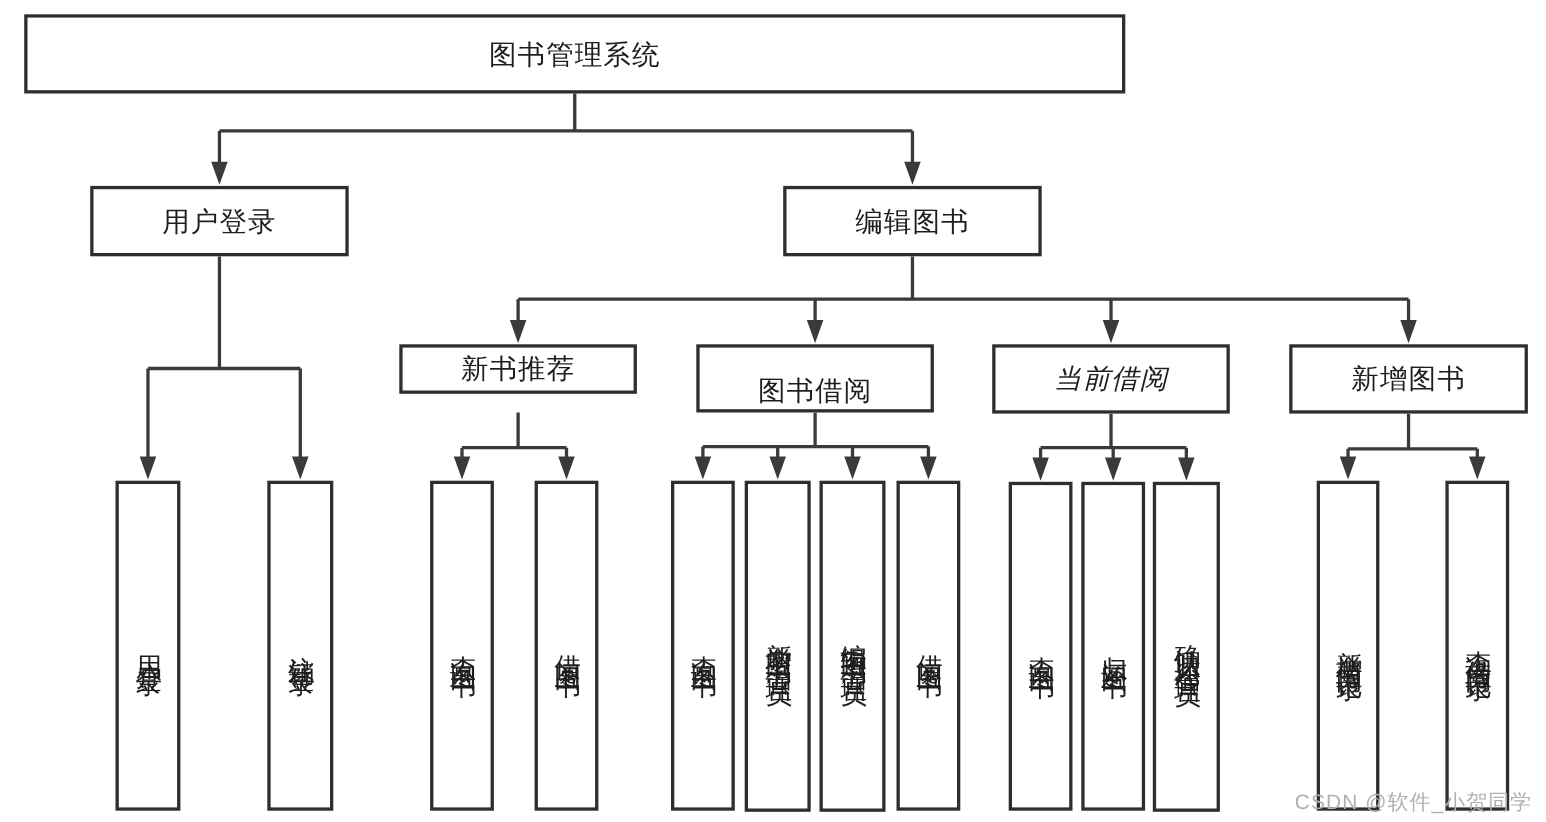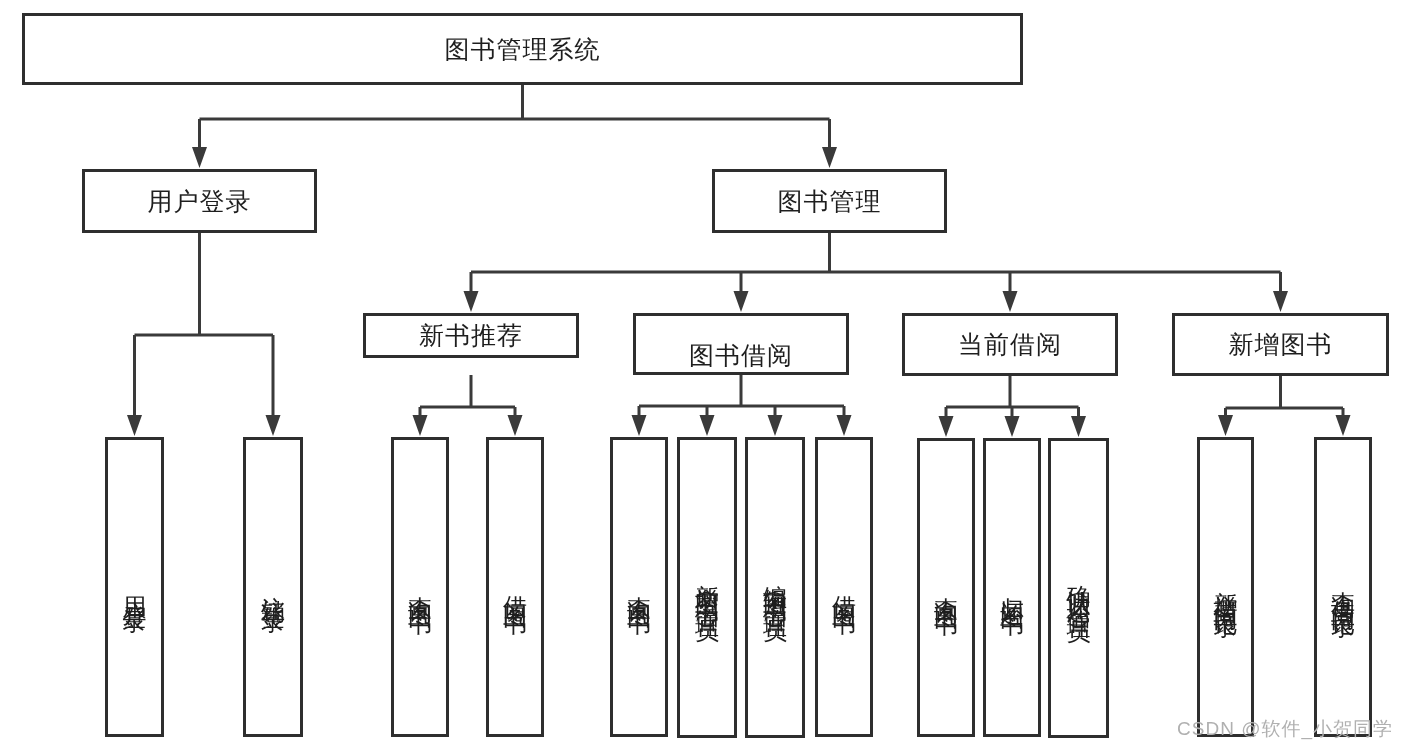--- a/index.html
+++ b/index.html
@@ -53,29 +53,29 @@
     <path id="arrow-path" stroke="none" d="M192 147h15L199.5 168ZM822 147h15L829.5 168ZM127 415h15L134.5 436ZM265.5 415h15L273 436ZM463.5 291h15L471 312ZM733.5 291h15L741 312ZM1002.5 291h15L1010 312ZM1273 291h15L1280.5 312ZM412.5 415h15L420 436ZM507.5 415h15L515 436ZM631.5 415h15L639 436ZM699.5 415h15L707 436ZM767.5 415h15L775 436ZM836.5 415h15L844 436ZM938.5 416h15L946 437ZM1004.5 416h15L1012 437ZM1071 416h15L1078.5 437ZM1218 415h15L1225.5 436ZM1335.5 415h15L1343 436Z" fill="#3a3a3a"></path>
   </svg>
   <span id="watermark" style="color: rgb(176, 176, 176);">CSDN @软件_小贺同学</span>
 <div class="node" style="left: 22px; top: 13px; width: 1001px; height: 72px; border-color: rgb(46, 46, 46); background: rgb(255, 255, 255); color: rgb(30, 30, 30);">
       <span>图书管理系统</span>
     </div>
     <div class="node" style="left: 82px; top: 169px; width: 235px; height: 64px; border-color: rgb(46, 46, 46); background: rgb(255, 255, 255); color: rgb(30, 30, 30);">
       <span>用户登录</span>
     </div>
     <div class="node" style="left: 712px; top: 169px; width: 235px; height: 64px; border-color: rgb(46, 46, 46); background: rgb(255, 255, 255); color: rgb(30, 30, 30);">
-      <span>图书管理</span>
+      <span>编辑图书</span>
     </div>
     <div class="node" style="left: 363px; top: 313px; width: 216px; height: 45px; border-color: rgb(46, 46, 46); background: rgb(255, 255, 255); color: rgb(30, 30, 30);">
       <span>新书推荐</span>
     </div>
     <div class="node" style="left: 633px; top: 313px; width: 216px; height: 62px; border-color: rgb(46, 46, 46); background: rgb(255, 255, 255); color: rgb(30, 30, 30); align-items: flex-end;">
       <span>图书借阅</span>
     </div>
-    <div class="node" style="left: 902px; top: 313px; width: 216px; height: 63px; border-color: rgb(46, 46, 46); background: rgb(255, 255, 255); color: rgb(30, 30, 30);">
+    <div class="node" style="left: 902px; top: 313px; width: 216px; height: 63px; border-color: rgb(46, 46, 46); background: rgb(255, 255, 255); color: rgb(30, 30, 30); font-style: italic;">
       <span>当前借阅</span>
     </div>
     <div class="node" style="left: 1172px; top: 313px; width: 217px; height: 63px; border-color: rgb(46, 46, 46); background: rgb(255, 255, 255); color: rgb(30, 30, 30);">
       <span>新增图书</span>
     </div>
     <div class="node v" style="left: 105px; top: 437px; width: 59px; height: 300px; border-color: rgb(46, 46, 46); background: rgb(255, 255, 255); color: rgb(30, 30, 30);">
       <span>用户登录</span>
     </div>
     <div class="node v" style="left: 243px; top: 437px; width: 60px; height: 300px; border-color: rgb(46, 46, 46); background: rgb(255, 255, 255); color: rgb(30, 30, 30);">
       <span>注销登录</span>

